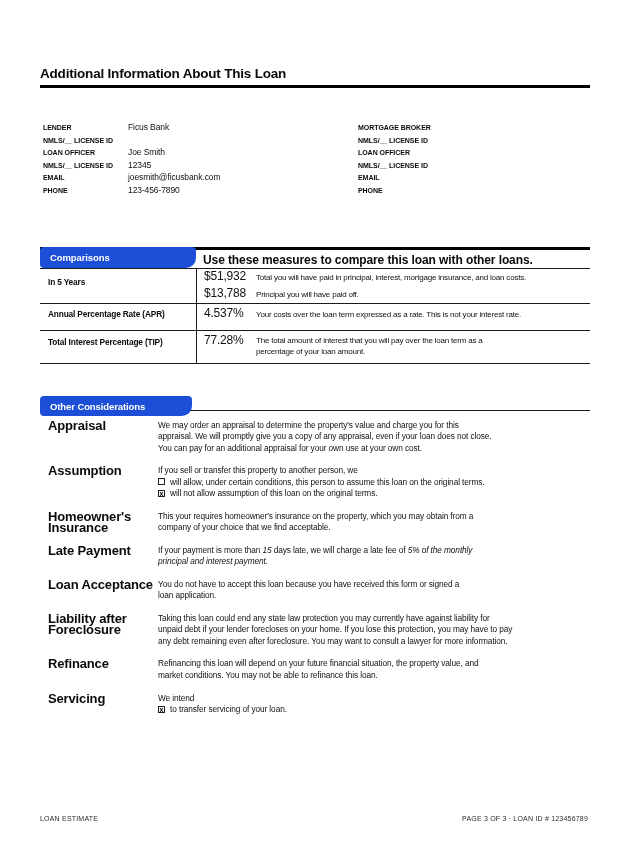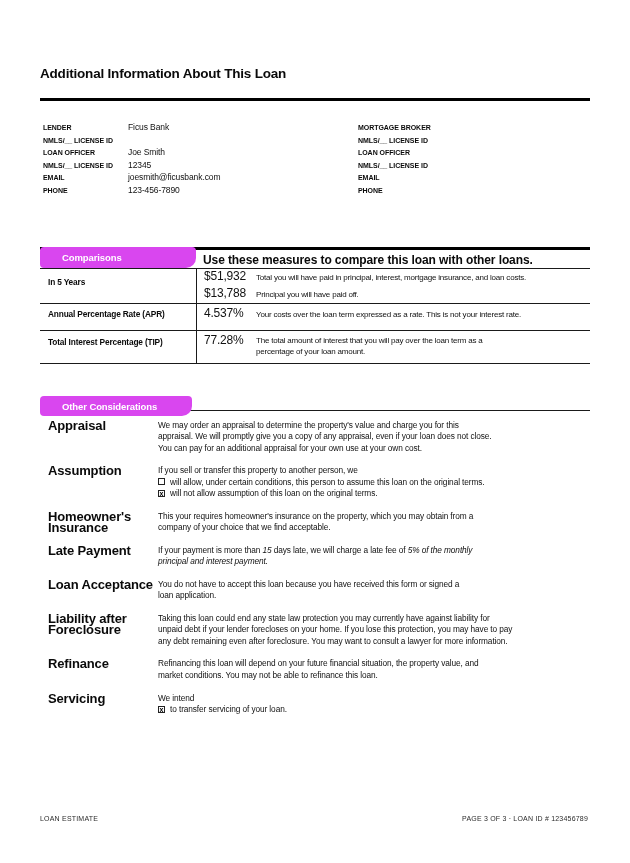--- a/index.html
+++ b/index.html
@@ -8,37 +8,37 @@
     width:630px; height:863px; position:relative;
     font-family:"Liberation Sans", sans-serif; color:#151515;
     -webkit-font-smoothing:antialiased;
   }
   .page { position:absolute; inset:0; background:#fff; overflow:hidden; }
 
   
   .title {
     position:absolute; left:40px; top:66px; width:550px;
     font-size:13.5px; font-weight:bold; letter-spacing:-0.2px;
-    padding-bottom:17px; border-bottom:3px solid #000; color:#0a0a0a;
+    padding-bottom:4px; border-bottom:3px solid #000; color:#0a0a0a;
   }
 
   
   .contact { position:absolute; left:40px; top:110px; width:550px; }
   .ccol { position:absolute; top:12px; }
   .ccol.left  { left:3px;  width:300px; }
   .ccol.right { left:318px; width:230px; }
   .crow { height:12.6px; display:flex; align-items:flex-start; }
   .clabel { width:85px; flex:0 0 85px; font-size:7px; font-weight:bold; letter-spacing:-0.05px; padding-top:2px; color:#0a0a0a; }
   .ccol.right .clabel { width:120px; flex:0 0 120px; }
   .cvalue { font-size:8.5px; letter-spacing:-0.1px; color:#111; }
 
   
   .tab {
-    position:absolute; background:#d946ef; color:#fff; font-weight:bold;
-    font-size:9.5px; letter-spacing:-0.1px; padding-left:22px;
+    position:absolute; background:#1d4ed8; color:#fff; font-weight:bold;
+    font-size:9.5px; letter-spacing:-0.1px; padding-left:10px;
     border-radius:4px 4px 10px 4px;
   }
 
   
   .cmp { position:absolute; left:40px; top:247px; width:550px; height:117px; }
   .cmp .topbar { position:absolute; left:0; top:0; width:550px; height:2.6px; background:#000; }
   .cmp .tab { left:0; top:0; width:156px; height:21px; line-height:22px; }
   .cmp-sub { position:absolute; left:163px; top:6px; font-size:12px; font-weight:bold; letter-spacing:-0.1px; white-space:nowrap; color:#0a0a0a; }
   .hl { position:absolute; left:0; width:550px; height:1.2px; background:#1a1a1a; }
   .vl { position:absolute; left:156px; top:21px; width:1.2px; height:94.5px; background:#1a1a1a; }

